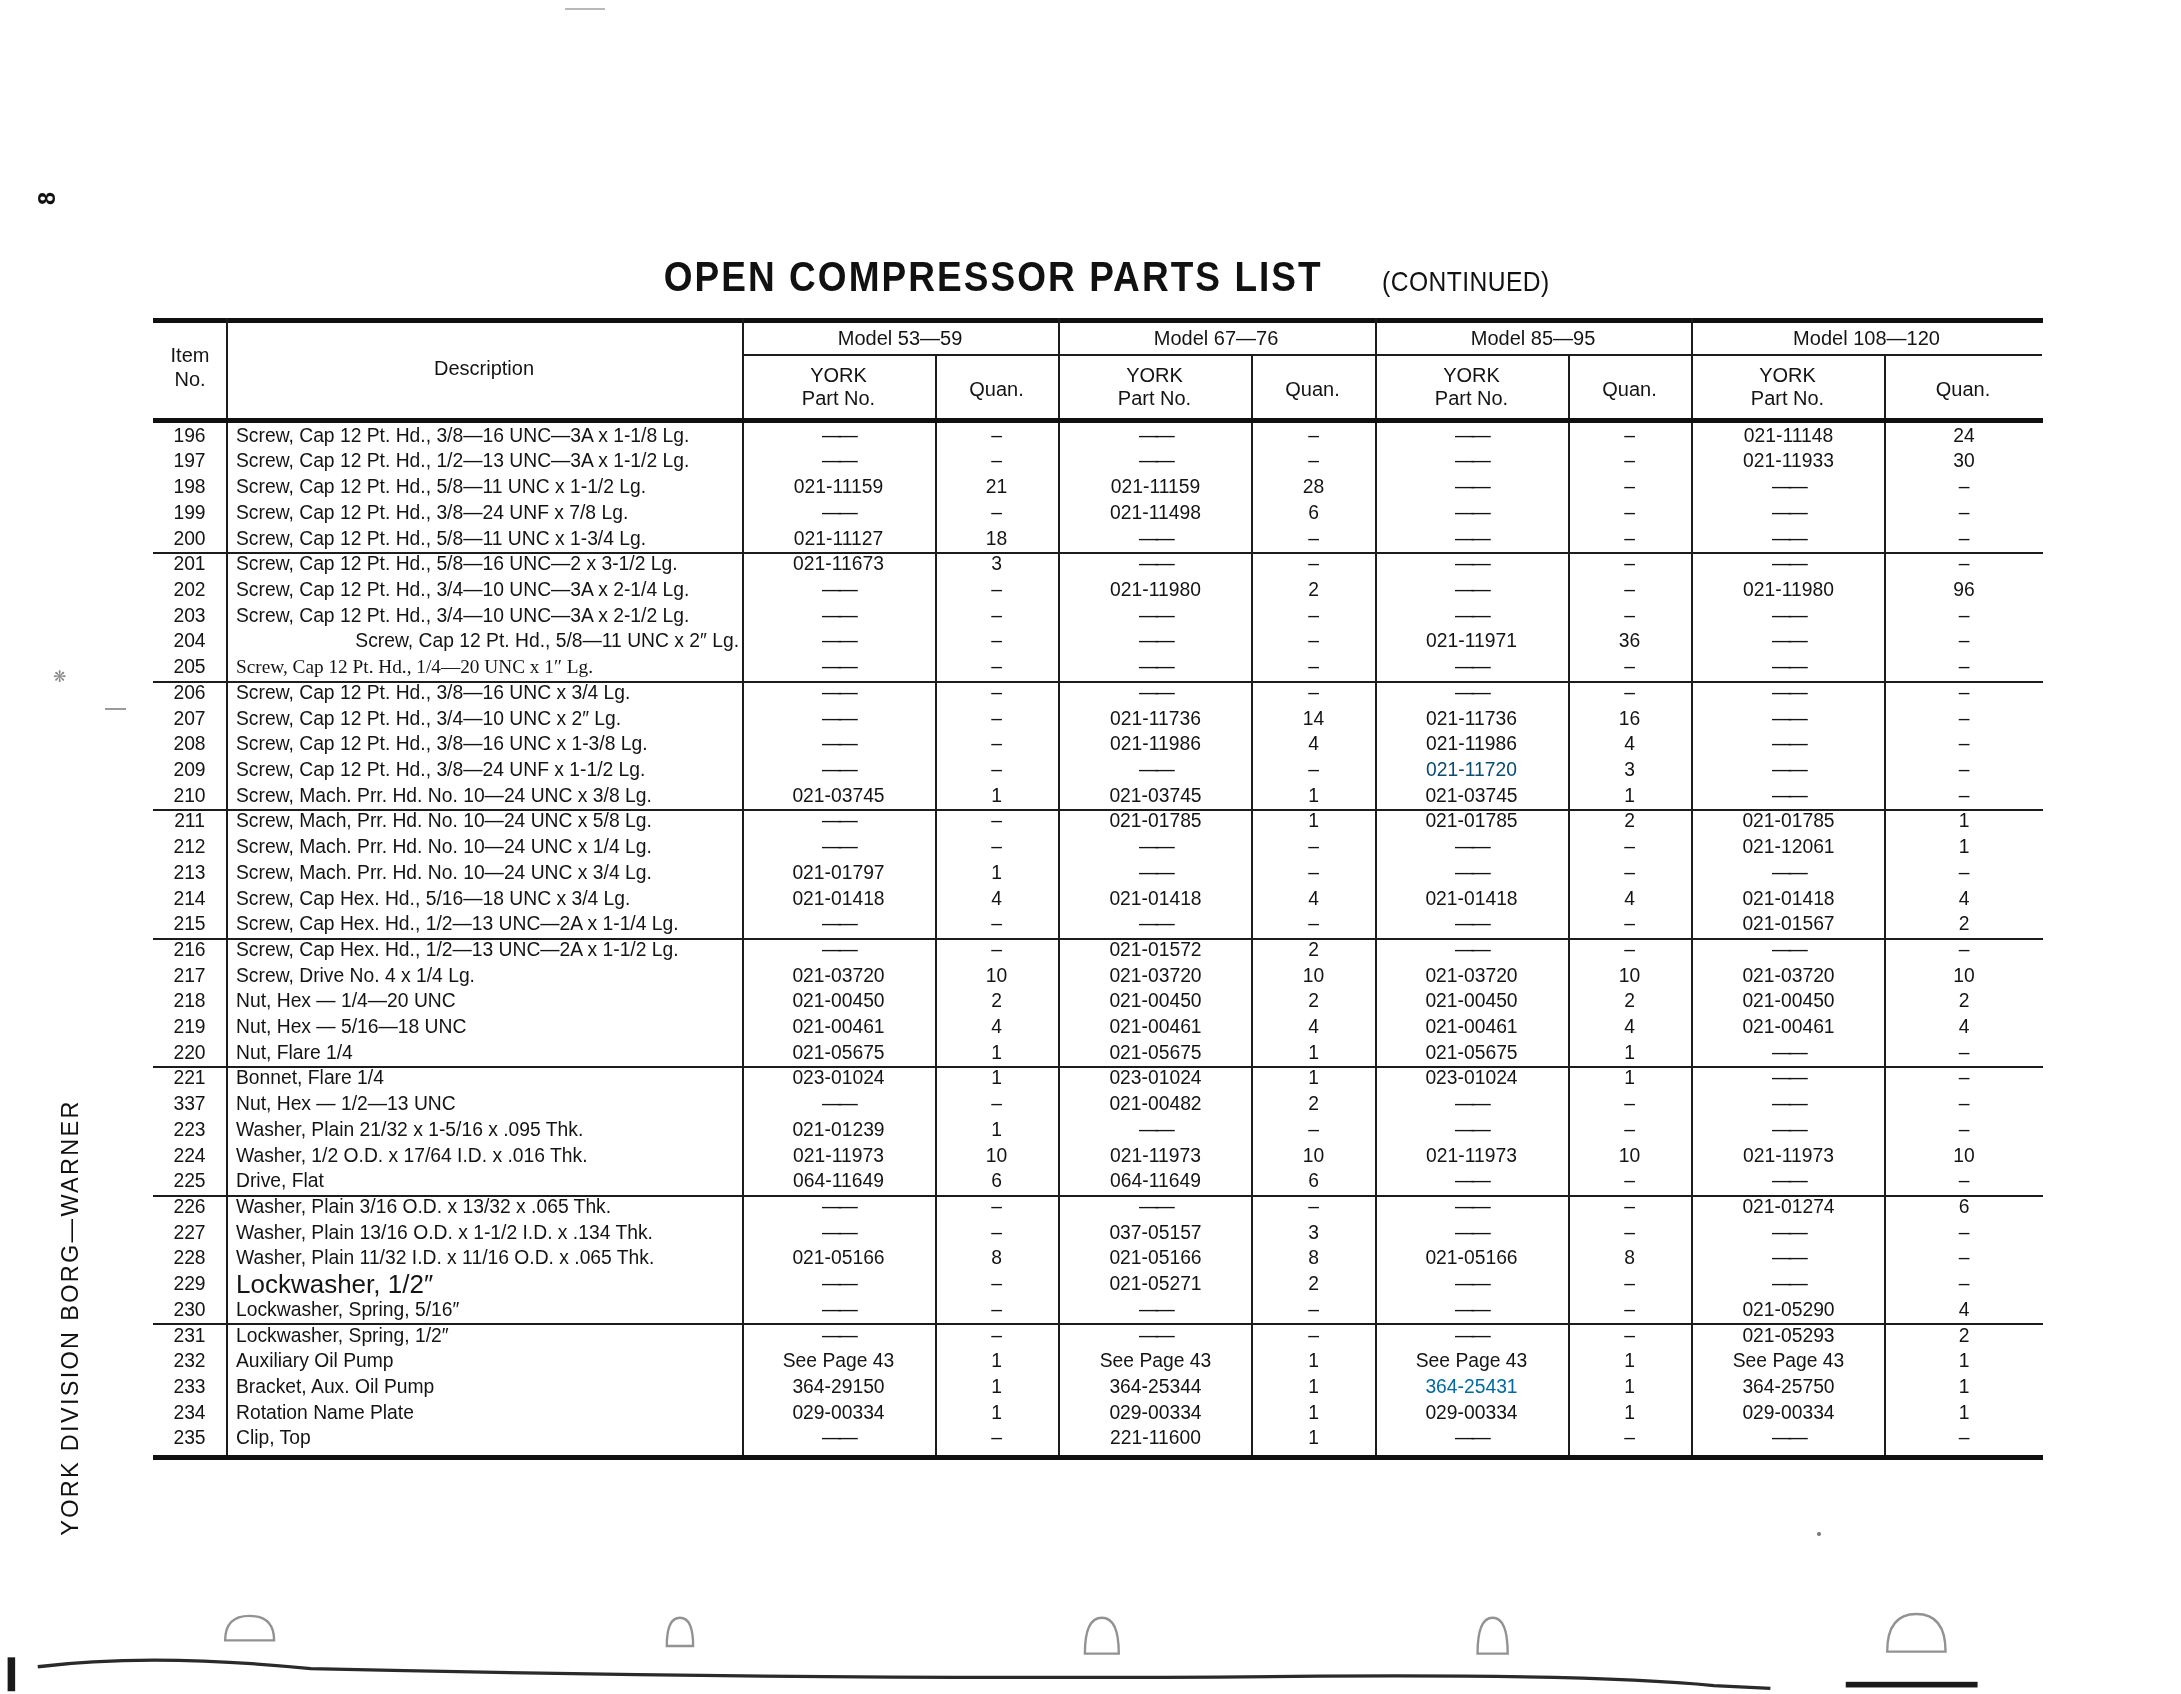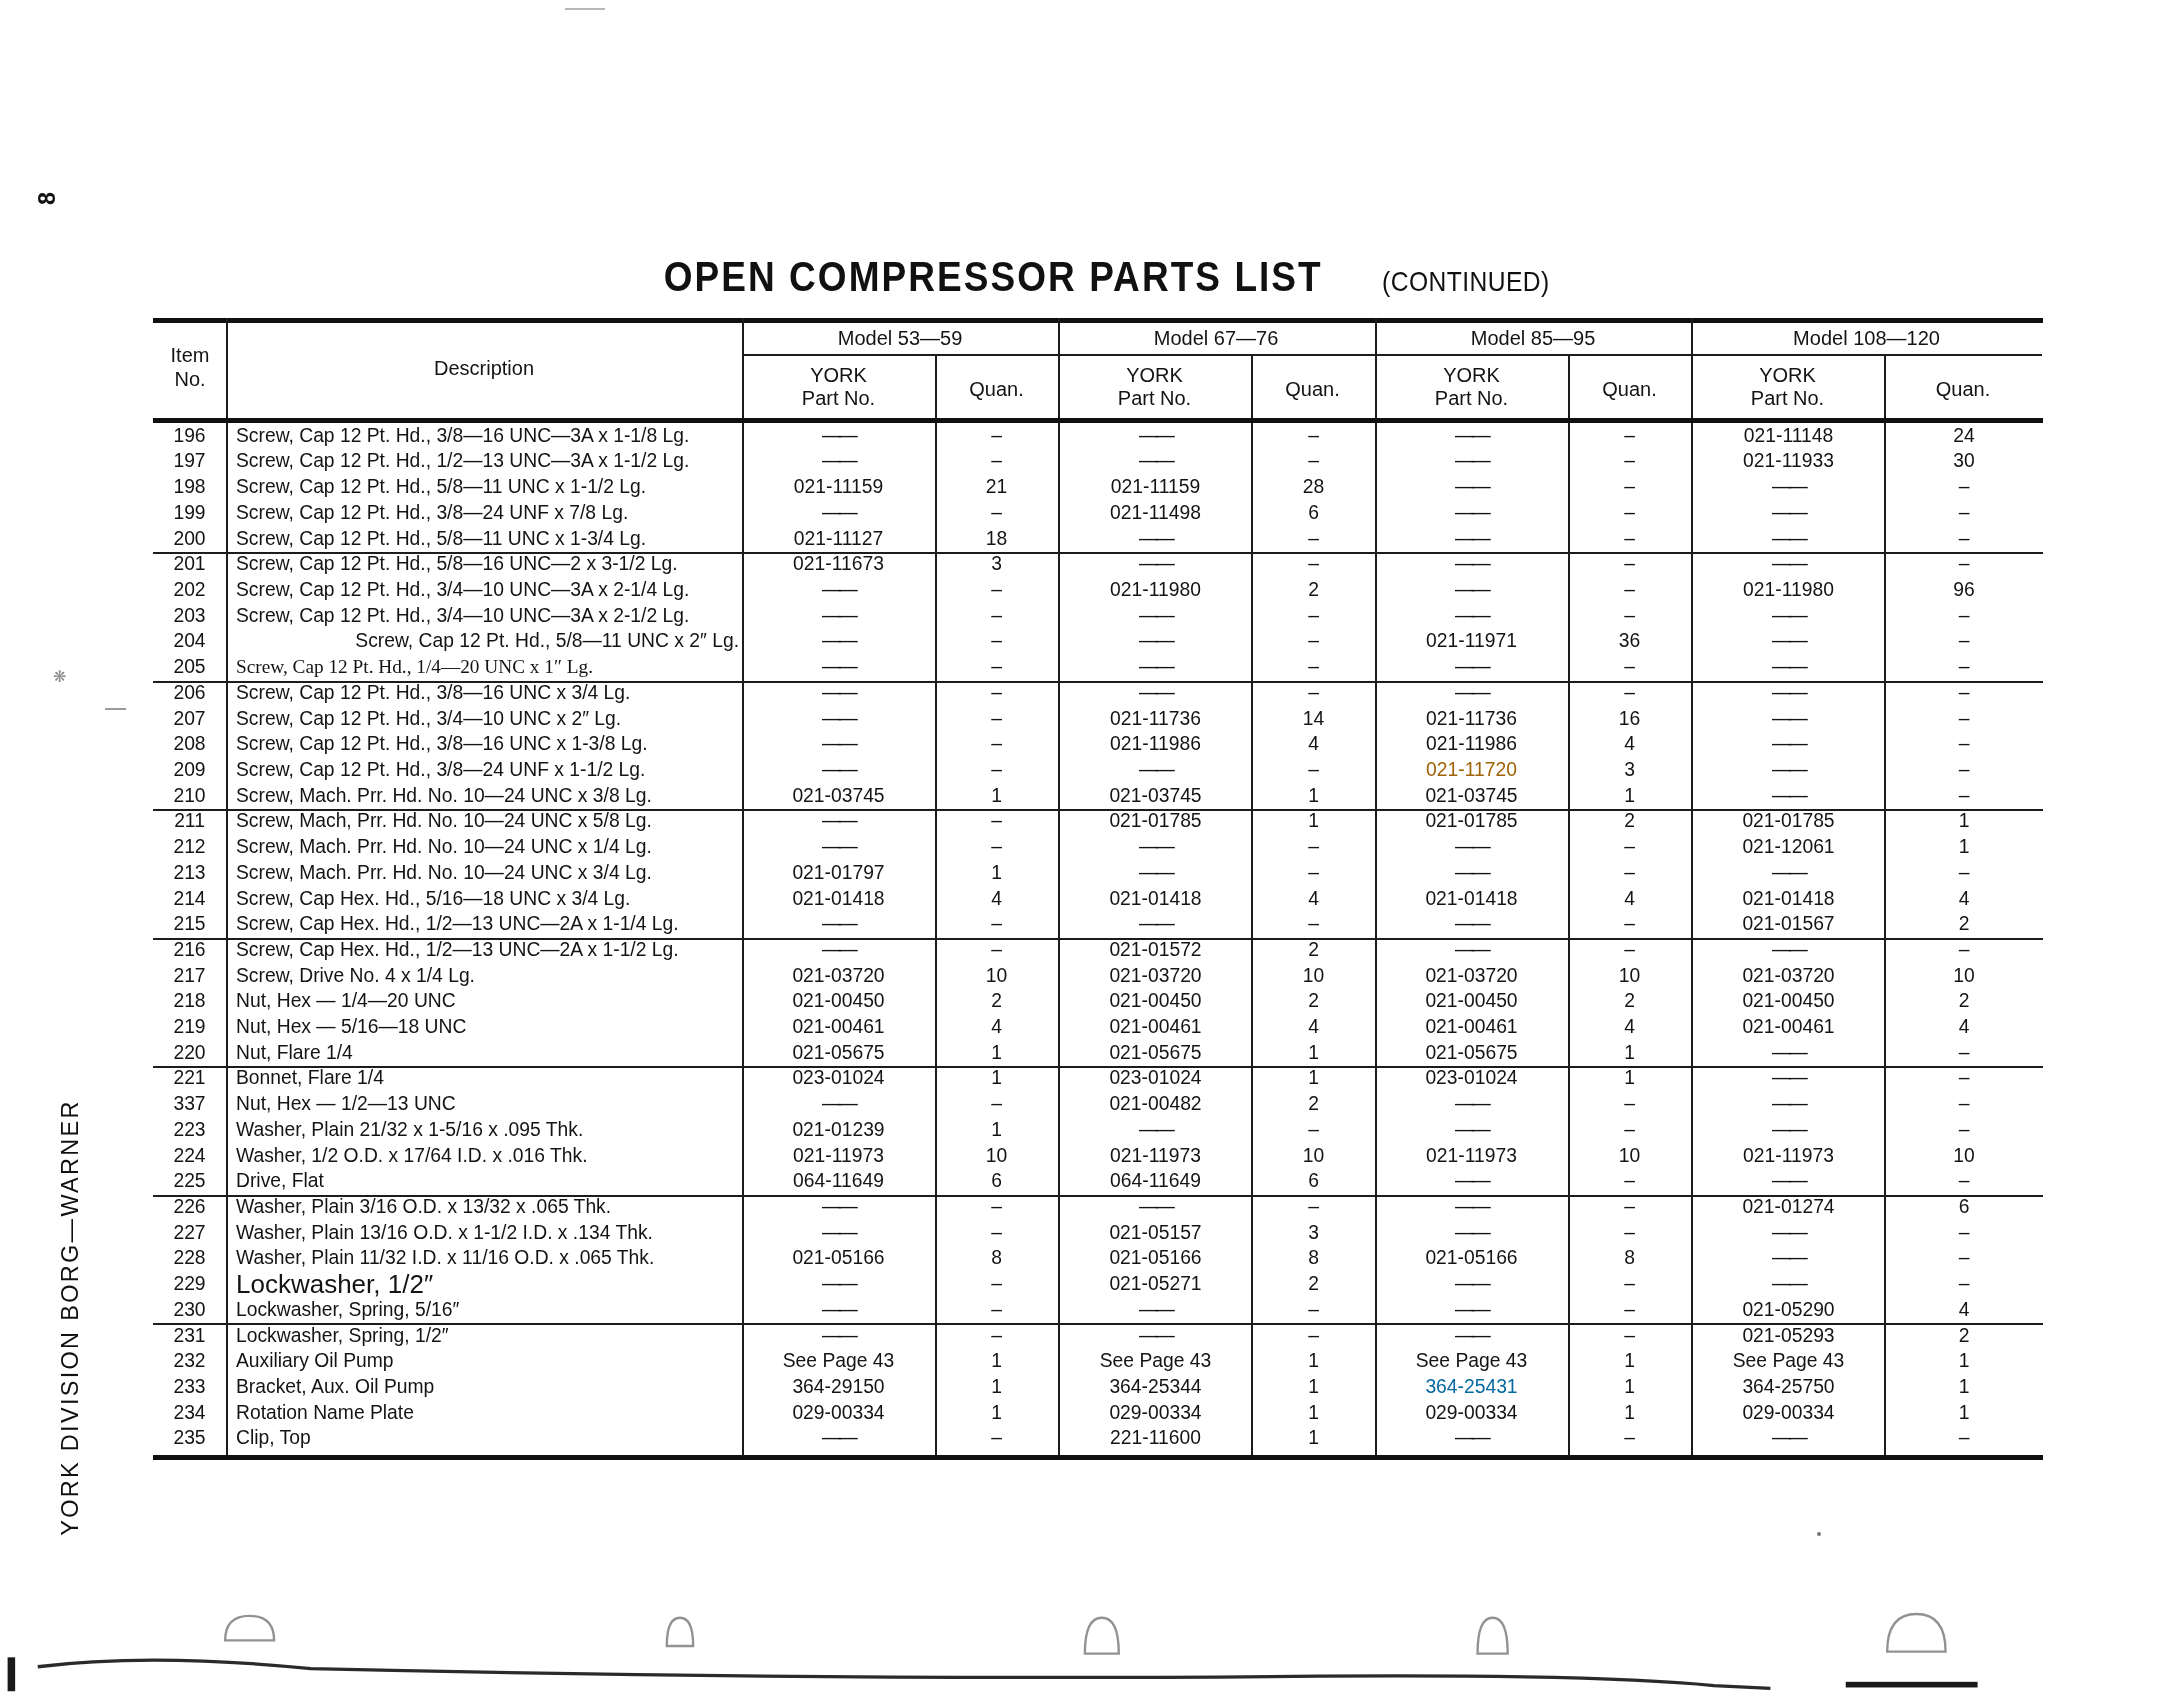--- a/index.html
+++ b/index.html
@@ -317,21 +317,21 @@
       <div style="position:absolute;left:1539px;top:0px;width:193px;height:26px;line-height:26px;font-size:19.3px;text-align:center;white-space:nowrap;overflow:hidden;color:#141414;letter-spacing:-2.8px;">——</div>
       <div style="position:absolute;left:1732px;top:0px;width:158px;height:26px;line-height:26px;font-size:19.3px;text-align:center;white-space:nowrap;overflow:hidden;color:#141414;">–</div>
     </div>
     <div style="position:absolute;left:153px;top:757px;width:1890px;height:26px;">
       <div style="position:absolute;left:0px;top:0px;width:73px;height:26px;line-height:26px;font-size:19.3px;text-align:center;white-space:nowrap;overflow:hidden;color:#141414;">209</div>
       <div style="position:absolute;left:83px;top:0px;width:503px;height:26px;line-height:26px;font-size:19.3px;text-align:left;white-space:nowrap;overflow:hidden;color:#141414;">Screw, Cap 12 Pt. Hd., 3/8—24 UNF x 1-1/2 Lg.</div>
       <div style="position:absolute;left:589px;top:0px;width:193px;height:26px;line-height:26px;font-size:19.3px;text-align:center;white-space:nowrap;overflow:hidden;color:#141414;letter-spacing:-2.8px;">——</div>
       <div style="position:absolute;left:782px;top:0px;width:123px;height:26px;line-height:26px;font-size:19.3px;text-align:center;white-space:nowrap;overflow:hidden;color:#141414;">–</div>
       <div style="position:absolute;left:906px;top:0px;width:193px;height:26px;line-height:26px;font-size:19.3px;text-align:center;white-space:nowrap;overflow:hidden;color:#141414;letter-spacing:-2.8px;">——</div>
       <div style="position:absolute;left:1099px;top:0px;width:123px;height:26px;line-height:26px;font-size:19.3px;text-align:center;white-space:nowrap;overflow:hidden;color:#141414;">–</div>
-      <div style="position:absolute;left:1222px;top:0px;width:193px;height:26px;line-height:26px;font-size:19.3px;text-align:center;white-space:nowrap;overflow:hidden;color:#a16207;">021-11720</div>
+      <div style="position:absolute;left:1222px;top:0px;width:193px;height:26px;line-height:26px;font-size:19.3px;text-align:center;white-space:nowrap;overflow:hidden;color:#0c4a6e;">021-11720</div>
       <div style="position:absolute;left:1415px;top:0px;width:123px;height:26px;line-height:26px;font-size:19.3px;text-align:center;white-space:nowrap;overflow:hidden;color:#141414;">3</div>
       <div style="position:absolute;left:1539px;top:0px;width:193px;height:26px;line-height:26px;font-size:19.3px;text-align:center;white-space:nowrap;overflow:hidden;color:#141414;letter-spacing:-2.8px;">——</div>
       <div style="position:absolute;left:1732px;top:0px;width:158px;height:26px;line-height:26px;font-size:19.3px;text-align:center;white-space:nowrap;overflow:hidden;color:#141414;">–</div>
     </div>
     <div style="position:absolute;left:153px;top:783px;width:1890px;height:26px;">
       <div style="position:absolute;left:0px;top:0px;width:73px;height:26px;line-height:26px;font-size:19.3px;text-align:center;white-space:nowrap;overflow:hidden;color:#141414;">210</div>
       <div style="position:absolute;left:83px;top:0px;width:503px;height:26px;line-height:26px;font-size:19.3px;text-align:left;white-space:nowrap;overflow:hidden;color:#141414;">Screw, Mach. Prr. Hd. No. 10—24 UNC x 3/8 Lg.</div>
       <div style="position:absolute;left:589px;top:0px;width:193px;height:26px;line-height:26px;font-size:19.3px;text-align:center;white-space:nowrap;overflow:hidden;color:#141414;">021-03745</div>
       <div style="position:absolute;left:782px;top:0px;width:123px;height:26px;line-height:26px;font-size:19.3px;text-align:center;white-space:nowrap;overflow:hidden;color:#141414;">1</div>
       <div style="position:absolute;left:906px;top:0px;width:193px;height:26px;line-height:26px;font-size:19.3px;text-align:center;white-space:nowrap;overflow:hidden;color:#141414;">021-03745</div>
@@ -535,21 +535,21 @@
       <div style="position:absolute;left:1222px;top:0px;width:193px;height:26px;line-height:26px;font-size:19.3px;text-align:center;white-space:nowrap;overflow:hidden;color:#141414;letter-spacing:-2.8px;">——</div>
       <div style="position:absolute;left:1415px;top:0px;width:123px;height:26px;line-height:26px;font-size:19.3px;text-align:center;white-space:nowrap;overflow:hidden;color:#141414;">–</div>
       <div style="position:absolute;left:1539px;top:0px;width:193px;height:26px;line-height:26px;font-size:19.3px;text-align:center;white-space:nowrap;overflow:hidden;color:#141414;">021-01274</div>
       <div style="position:absolute;left:1732px;top:0px;width:158px;height:26px;line-height:26px;font-size:19.3px;text-align:center;white-space:nowrap;overflow:hidden;color:#141414;">6</div>
     </div>
     <div style="position:absolute;left:153px;top:1220px;width:1890px;height:26px;">
       <div style="position:absolute;left:0px;top:0px;width:73px;height:26px;line-height:26px;font-size:19.3px;text-align:center;white-space:nowrap;overflow:hidden;color:#141414;">227</div>
       <div style="position:absolute;left:83px;top:0px;width:503px;height:26px;line-height:26px;font-size:19.3px;text-align:left;white-space:nowrap;overflow:hidden;color:#141414;">Washer, Plain 13/16 O.D. x 1-1/2 I.D. x .134 Thk.</div>
       <div style="position:absolute;left:589px;top:0px;width:193px;height:26px;line-height:26px;font-size:19.3px;text-align:center;white-space:nowrap;overflow:hidden;color:#141414;letter-spacing:-2.8px;">——</div>
       <div style="position:absolute;left:782px;top:0px;width:123px;height:26px;line-height:26px;font-size:19.3px;text-align:center;white-space:nowrap;overflow:hidden;color:#141414;">–</div>
-      <div style="position:absolute;left:906px;top:0px;width:193px;height:26px;line-height:26px;font-size:19.3px;text-align:center;white-space:nowrap;overflow:hidden;color:#141414;">021-05157</div>
+      <div style="position:absolute;left:906px;top:0px;width:193px;height:26px;line-height:26px;font-size:19.3px;text-align:center;white-space:nowrap;overflow:hidden;color:#141414;">037-05157</div>
       <div style="position:absolute;left:1099px;top:0px;width:123px;height:26px;line-height:26px;font-size:19.3px;text-align:center;white-space:nowrap;overflow:hidden;color:#141414;">3</div>
       <div style="position:absolute;left:1222px;top:0px;width:193px;height:26px;line-height:26px;font-size:19.3px;text-align:center;white-space:nowrap;overflow:hidden;color:#141414;letter-spacing:-2.8px;">——</div>
       <div style="position:absolute;left:1415px;top:0px;width:123px;height:26px;line-height:26px;font-size:19.3px;text-align:center;white-space:nowrap;overflow:hidden;color:#141414;">–</div>
       <div style="position:absolute;left:1539px;top:0px;width:193px;height:26px;line-height:26px;font-size:19.3px;text-align:center;white-space:nowrap;overflow:hidden;color:#141414;letter-spacing:-2.8px;">——</div>
       <div style="position:absolute;left:1732px;top:0px;width:158px;height:26px;line-height:26px;font-size:19.3px;text-align:center;white-space:nowrap;overflow:hidden;color:#141414;">–</div>
     </div>
     <div style="position:absolute;left:153px;top:1245px;width:1890px;height:26px;">
       <div style="position:absolute;left:0px;top:0px;width:73px;height:26px;line-height:26px;font-size:19.3px;text-align:center;white-space:nowrap;overflow:hidden;color:#141414;">228</div>
       <div style="position:absolute;left:83px;top:0px;width:503px;height:26px;line-height:26px;font-size:19.3px;text-align:left;white-space:nowrap;overflow:hidden;color:#141414;">Washer, Plain 11/32 I.D. x 11/16 O.D. x .065 Thk.</div>
       <div style="position:absolute;left:589px;top:0px;width:193px;height:26px;line-height:26px;font-size:19.3px;text-align:center;white-space:nowrap;overflow:hidden;color:#141414;">021-05166</div>

